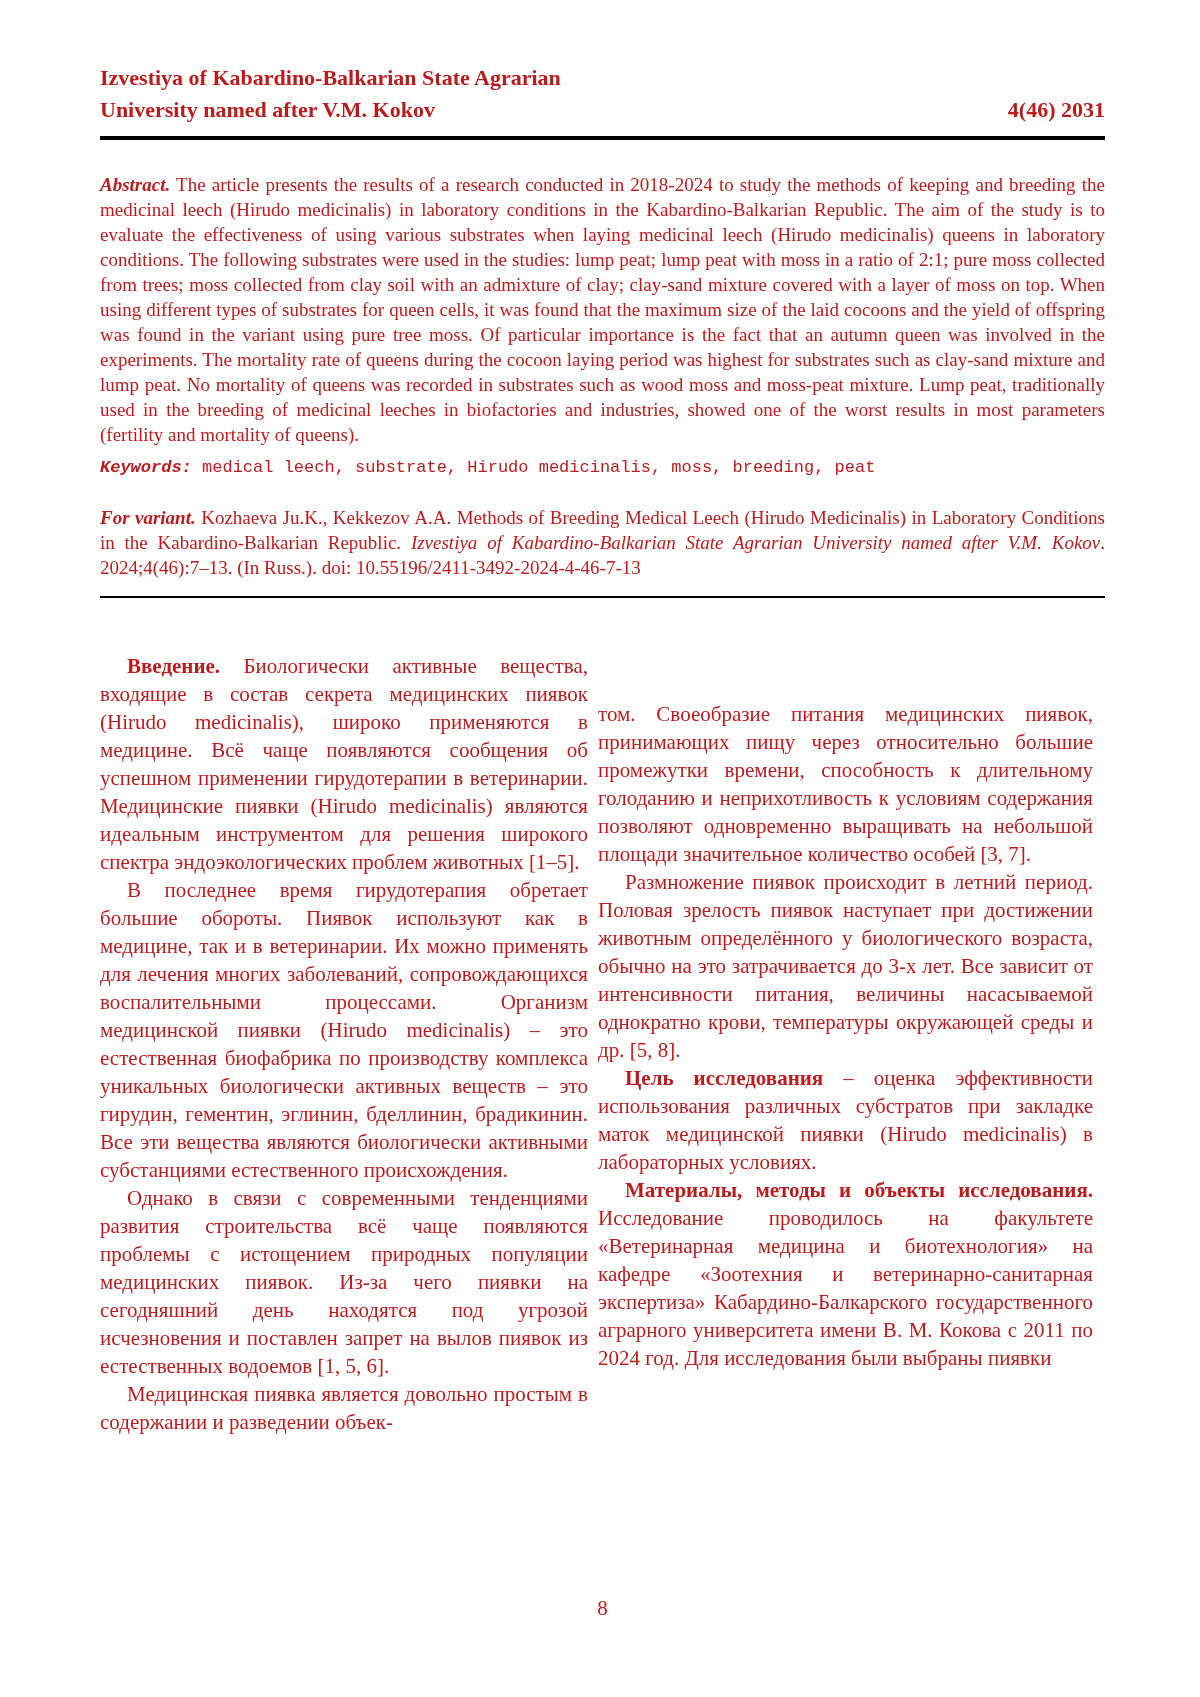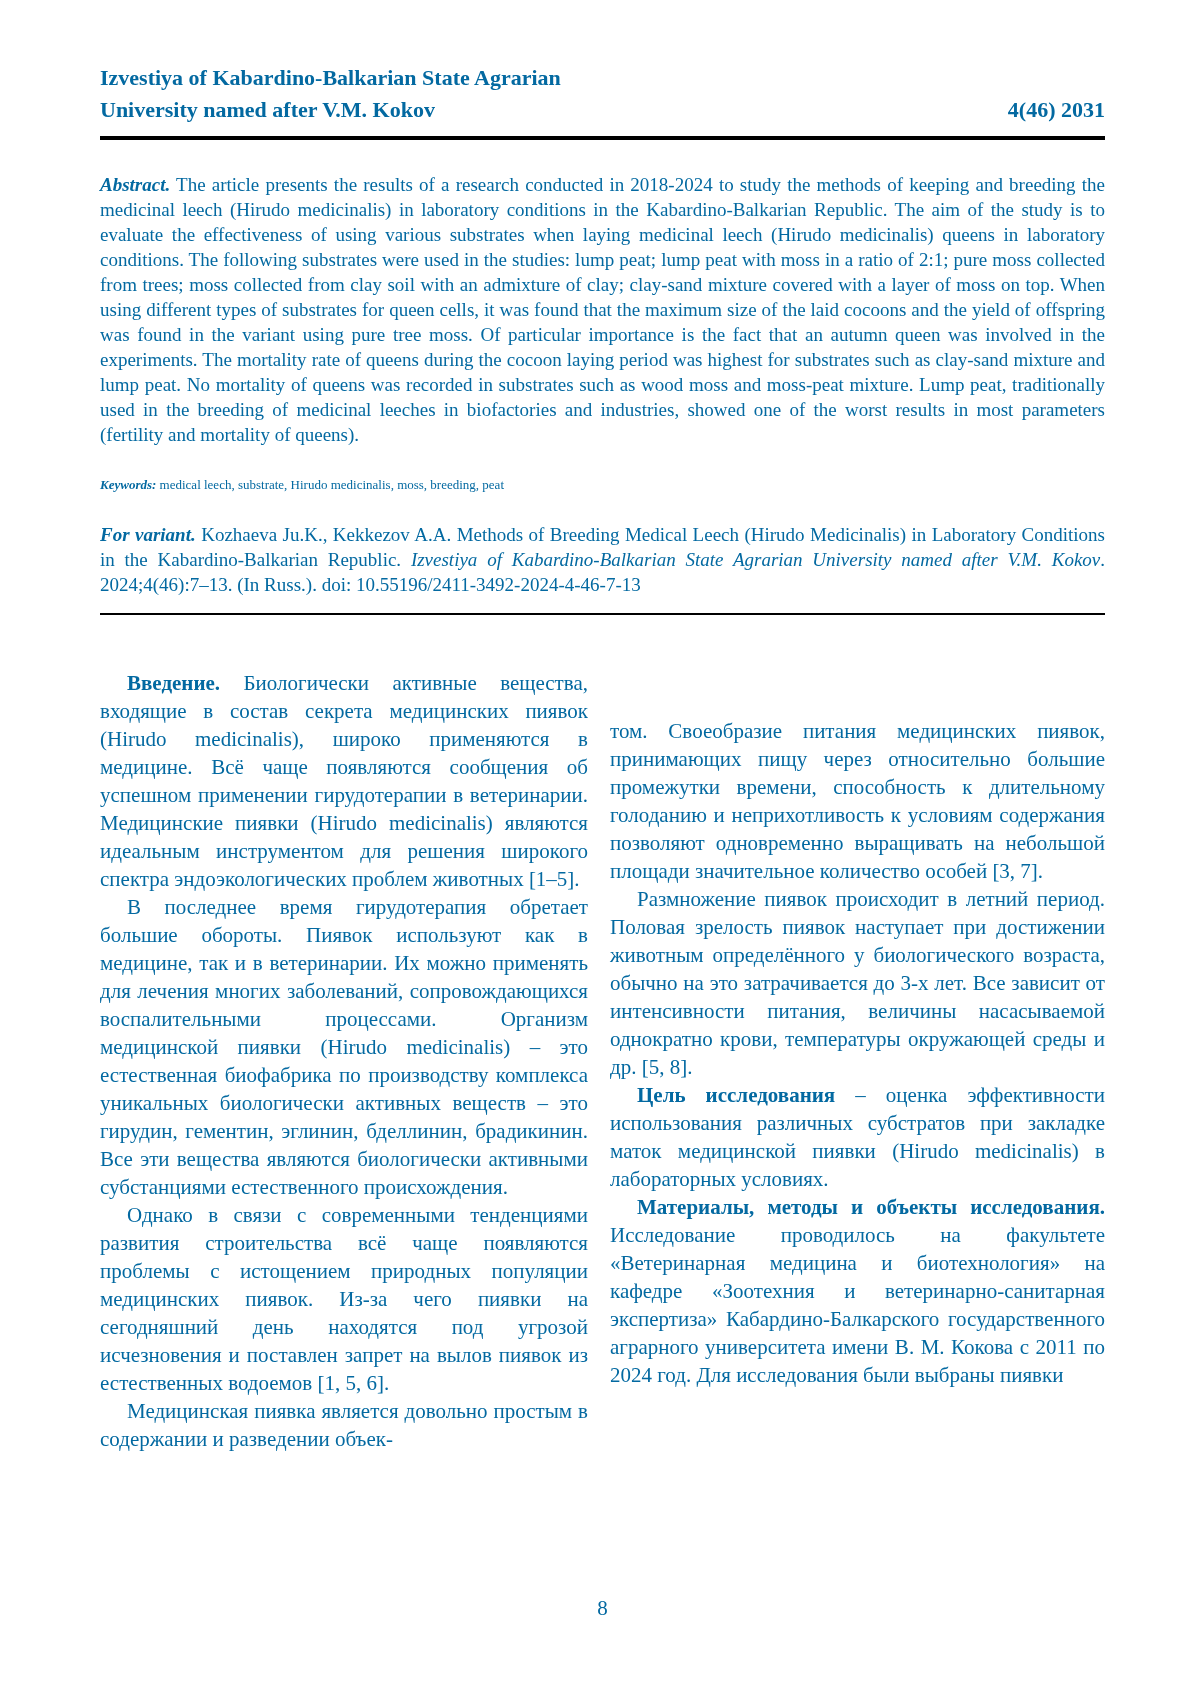--- a/index.html
+++ b/index.html
@@ -2,42 +2,42 @@
 <html><head>
 <meta charset="utf-8">
 <title>Journal Page</title>
 <style>
   html, body { margin: 0; padding: 0; background: #ffffff; }
   .page {
     position: relative;
     width: 1200px;
     height: 1697px;
     background: #ffffff;
-    color: #0369a1;
+    color: #b91c1c;
     font-family: "Liberation Serif", "DejaVu Serif", serif;
     overflow: hidden;
   }
   .content { padding: 62px 95px 0 100px; }
 
   
   .head-line1 { font-weight: bold; font-size: 22px; line-height: 32px; }
   .head-row { display: flex; justify-content: space-between; align-items: flex-start;
               font-weight: bold; font-size: 22px; line-height: 32px; }
   .rule-thick { height: 4px; background: #000; margin-top: 10px; }
 
   
   .abs-block { margin-top: 32px; font-size: 19px; line-height: 25px; text-align: justify; }
-  .kw-block  { margin-top: 25px; font-size: 13px; line-height: 25px; text-align: justify; }
+  .kw-block  { margin-top: 8px; font-size: 17px; line-height: 25px; text-align: justify; font-family: Liberation Mono, monospace; }
   .cit-block { margin-top: 25px; font-size: 19px; line-height: 25px; text-align: justify; }
   .label-bi  { font-weight: bold; font-style: italic; }
   .it        { font-style: italic; }
   .rule-thin { height: 2px; background: #000; margin-top: 16px; }
 
   
-  .columns { display: flex; gap: 22px; margin-top: 54px; }
+  .columns { display: flex; gap: 10px; margin-top: 54px; }
   .col { font-size: 21px; line-height: 28px; text-align: justify; }
   .col-left  { width: 488px; }
   .col-right { width: 495px; margin-top: 48px; }
   p.para { margin: 0; text-indent: 27px; }
   p.para.no-indent { text-indent: 0; }
   .b { font-weight: bold; }
 
   .page-number {
     position: absolute;
     left: 100px;

